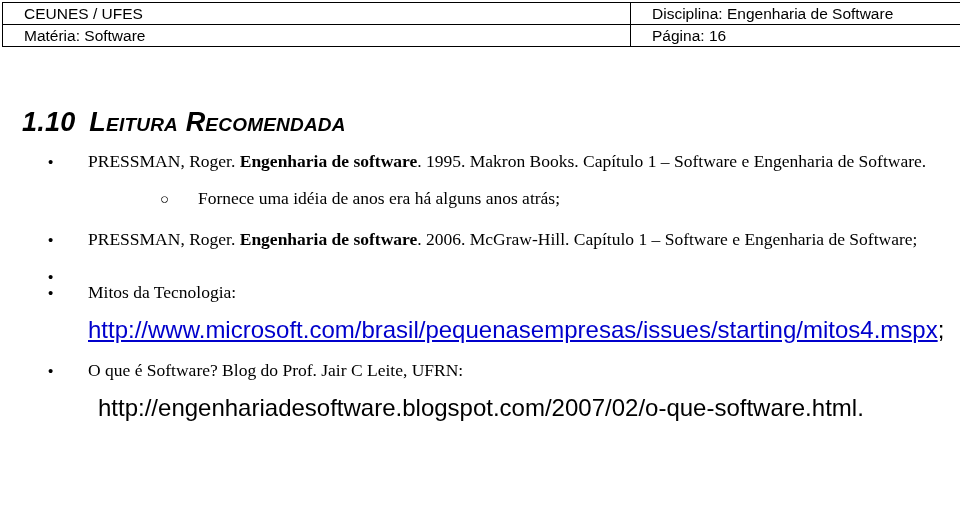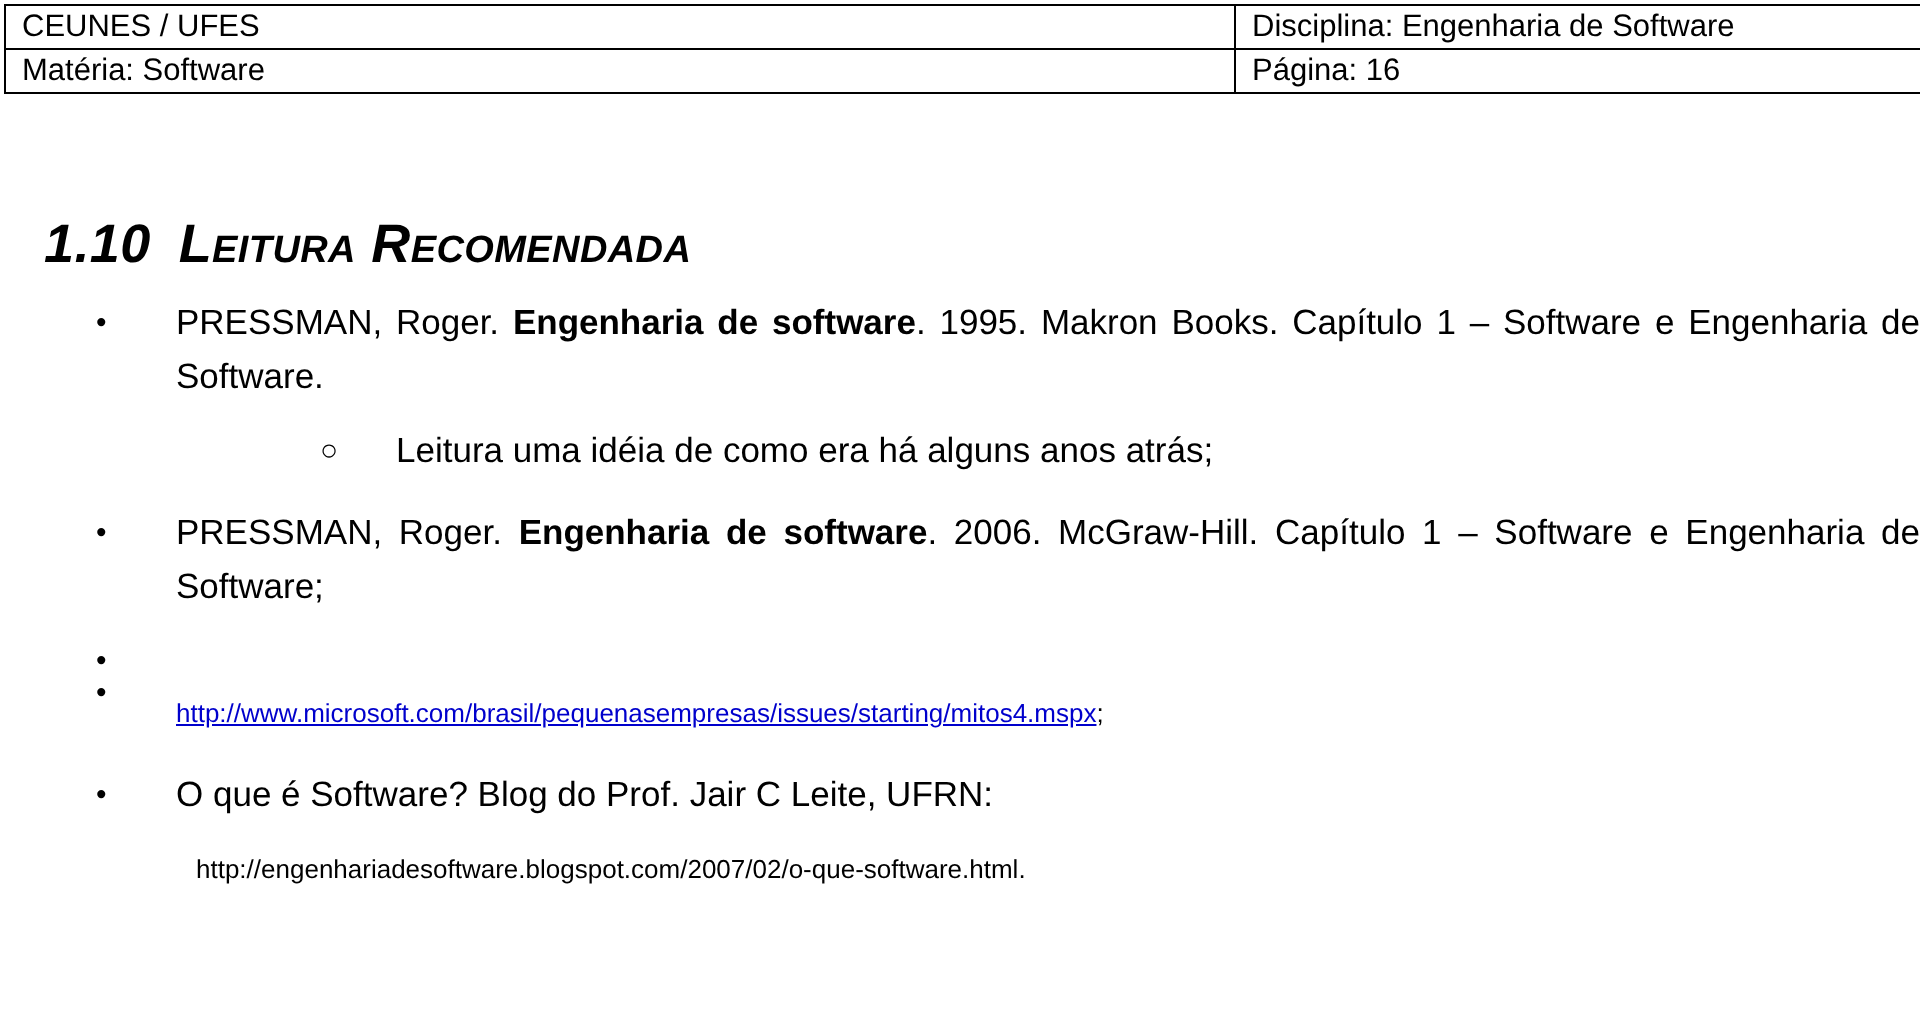--- a/index.html
+++ b/index.html
@@ -20,21 +20,21 @@
   .header-table {
     position: absolute;
     left: 2px;
     top: 2px;
     width: 952px;
     border-collapse: collapse;
     table-layout: fixed;
   }
   .header-table td {
     border: 1.5px solid #000000;
-    padding: 0 0 0 8px;
+    padding: 0 0 0 21px;
     height: 21px;
     font-size: 15.5px;
     line-height: 21px;
     white-space: nowrap;
     overflow: hidden;
   }
   .hdr-left-1  { width: 606px; }
   .hdr-right-1 { width: 346px; }
   .hdr-left-2  { width: 806px; margin-top: 28px; }
   .hdr-right-2 { width: 146px; }
@@ -87,29 +87,30 @@
     top: 0;
     width: 14px;
     font-size: 15px;
     line-height: 27px;
   }
   .item .text {
     display: block;
     margin-left: 88px;
     text-align: justify;
     text-justify: inter-word;
+    font-family: Liberation Serif, serif;
   }
   .item.sub .text {
     margin-left: 198px;
     text-align: left;
   }
   .item .text b { font-weight: bold; }
 
   .plain-line {
-    font-size: 13px;
+    font-size: 24px;
     line-height: 27px;
     margin-left: 88px;
     margin-right: 24px;
   }
   .plain-line.indent-more { margin-left: 98px; }
 
   .spacer-8  { height: 8px; }
   .spacer-12 { height: 12px; }
   .spacer-14 { height: 14px; }
 
@@ -142,40 +143,41 @@
 
   <div class="item">
     <span class="bullet">•</span>
     <span class="text"><span>PRESSMAN, Roger.  </span><b>Engenharia de software</b><span>. 1995. Makron Books. Capítulo 1 – Software e Engenharia de Software.</span></span>
   </div>
 
   <div class="spacer-8"></div>
 
   <div class="item sub">
     <span class="sub-bullet">○</span>
-    <span class="text">Leitura uma idéia de como era há alguns anos atrás;</span>
+    <span class="text">Fornece uma idéia de anos era há alguns anos atrás;</span>
   </div>
 
   <div class="spacer-12"></div>
 
   <div class="item">
     <span class="bullet">•</span>
     <span class="text"><span>PRESSMAN, Roger. </span><b>Engenharia de software</b><span>. 2006. McGraw-Hill. Capítulo 1 – Software e Engenharia de Software;</span></span>
   </div>
 
   <div class="spacer-8"></div>
 
   <div class="item">
     <span class="bullet">•</span>
   </div>
 
   <div class="spacer-14"></div>
 
   <div class="item">
     <span class="bullet">•</span>
+    <span class="text">Mitos da Tecnologia:</span>
   </div>
 
   <div class="spacer-8"></div>
 
   <div class="plain-line"><a class="link" href="#">http://www.microsoft.com/brasil/pequenasempresas/issues/starting/mitos4.mspx</a><span>;</span></div>
 
   <div class="spacer-14"></div>
 
   <div class="item">
     <span class="bullet">•</span>

